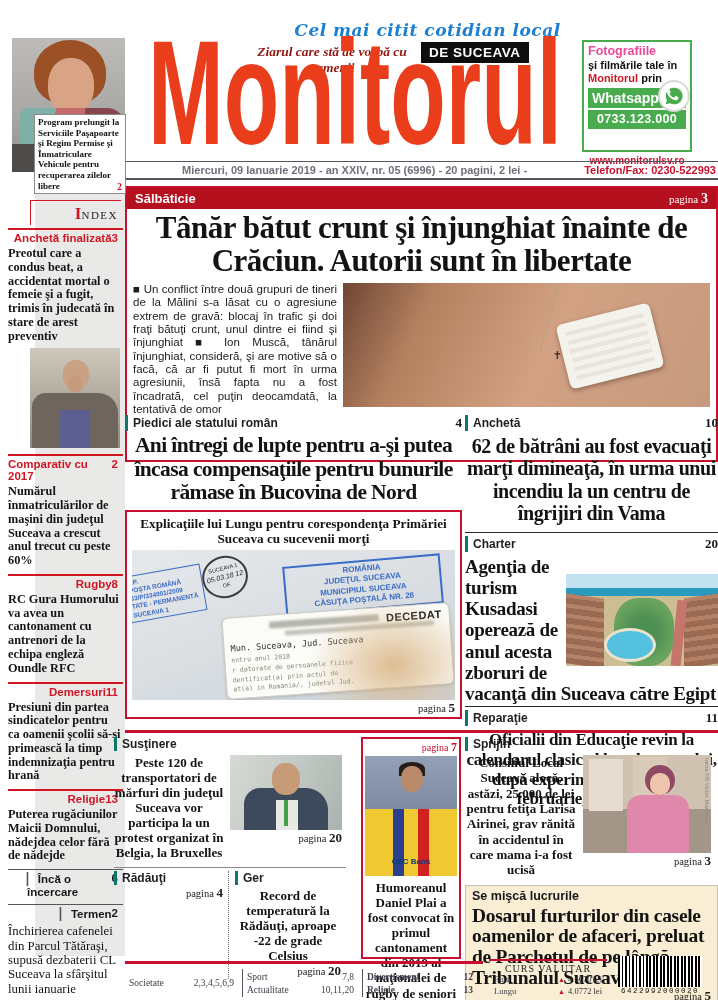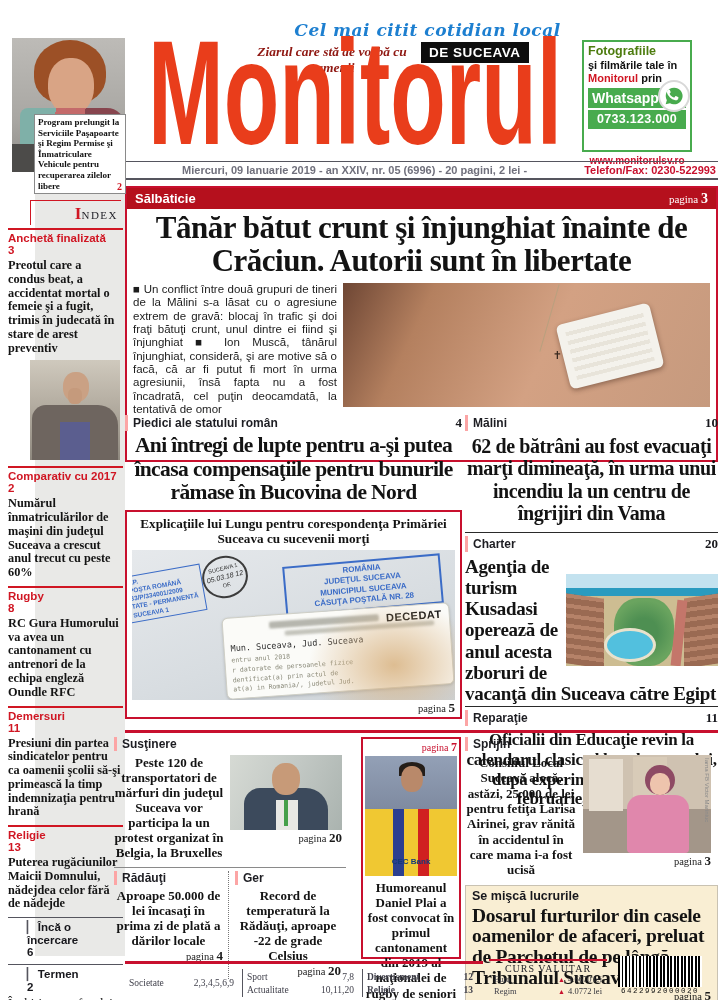--- a/index.html
+++ b/index.html
@@ -20,21 +20,21 @@
 
   .tagline-script { position:absolute; left:255px; top:20px; width:345px; text-align:center;
     font:italic bold 17px "DejaVu Serif",serif; color:#1d7fd0; letter-spacing:.5px; }
   .tagline-sub { position:absolute; left:242px; top:44px; width:180px; text-align:center;
     font:italic bold 13.5px "Liberation Serif",serif; color:#8f1812; }
   .badge { position:absolute; left:421px; top:42px; background:#0d0d0d; color:#fff;
     font:bold 13.5px "Liberation Sans",sans-serif; padding:3px 8px; letter-spacing:.5px; }
   .logo-svg { position:absolute; left:146px; top:26px; }
   .wa-box { position:absolute; left:582px; top:40px; width:110px; height:112px; border:2px solid #48ab4e;
     background:#fff; padding:3px 4px; }
-  .wa-l1 { font:bold 12.5px/1.1 "Liberation Sans",sans-serif; color:#4d7c0f; }
+  .wa-l1 { font:bold 12.5px/1.1 "Liberation Sans",sans-serif; color:#ec4899; }
   .wa-l2 { font:bold 11px/1.2 "Liberation Sans",sans-serif; color:#111; }
   .wa-l3 { font:bold 11px/1.2 "Liberation Sans",sans-serif; color:#111; }
   .wa-l3 .brand { color:#d01623; }
   .wa-band { position:relative; background:#48ab4e; color:#fff; font:bold 14px/1 "Liberation Sans",sans-serif;
     padding:3px 4px; margin-top:3px; }
   .wa-band2 { background:#48ab4e; color:#fff; font:bold 12.5px/1 "Liberation Sans",sans-serif;
     padding:3px 2px; margin-top:2px; text-align:center; letter-spacing:.3px; }
   .wa-icon { position:absolute; right:-4px; top:-8px; width:32px; height:32px; background:#fff; border-radius:50%;
     border:2px solid #d8d8d8; display:flex; align-items:center; justify-content:center; }
   .website { position:absolute; left:582px; top:155px; width:110px; text-align:center;
@@ -49,35 +49,35 @@
   .sb-strip { position:absolute; left:35px; top:0; width:90px; height:770px; background:#e9e9e7; }
   .sb-content { position:relative; padding:0 2px 0 8px; }
   .index-head { position:relative; height:42px; }
   .index-head::before { content:""; position:absolute; left:22px; right:2px; top:14px; height:24px;
     border-top:1.5px solid #d01623; border-left:1.5px solid #d01623; }
   .index-lbl { position:absolute; right:5px; top:18px; font-family:Liberation Serif, serif; color:#23232a; }
   .index-lbl .ini { color:#d01623; font-weight:bold; font-size:17px; }
   .index-lbl .rest { font-size:11px; letter-spacing:1.5px; }
   .sb-item { border-top:2px solid #d01623; padding:2px 2px 6px 0; }
   .sb-item.blk { border-top:1.5px solid #55555e; }
-  .sb-k { display:flex; justify-content:flex-end; font:bold 11.5px "Liberation Sans",sans-serif; color:#d01623; padding-right:3px;flex-direction:column; }
+  .sb-k { display:flex; justify-content:flex-end; font:bold 11.5px "Liberation Sans",sans-serif; color:#d01623; padding-right:3px; }
   .sb-item.blk .sb-k { color:#17171c;padding-left:19px; }
   .sb-item.blk .sb-k .k::before { content:"▏"; color:#55555e; margin-right:2px; }
   .sb-text { font:bold 12.3px/1.12 "Liberation Serif",serif; color:#141414; margin-top:3px; }
   .sb-item.blk .sb-text { font-weight:normal; font-size:12.8px; }
   .sb-photo1 { margin:5px 0 0 22px; width:90px; height:100px; position:relative; overflow:hidden;
     background:linear-gradient(180deg,#cfc9bd 0%,#b7b0a4 40%,#8f897f 100%); }
   .m-jacket { position:absolute; left:2px; bottom:0; width:86px; height:55px; background:#6e655f; border-radius:14px 20px 0 0; }
   .m-shirt { position:absolute; left:30px; bottom:0; width:30px; height:38px; background:#5b5e8f; }
   .m-face { position:absolute; left:33px; top:12px; width:26px; height:30px; background:#caa184; border-radius:46%; }
   .m-hand { position:absolute; left:38px; top:28px; width:14px; height:16px; background:#c59a7c; border-radius:40%; }
 
   
   .krow { display:flex; justify-content:space-between; align-items:baseline;
-    font:bold 12px "Liberation Sans",sans-serif; color:#1d1d22; border-left:3px solid #fca5a5; padding-left:5px; }
+    font:bold 12px "Liberation Sans",sans-serif; color:#1d1d22; border-left:3px solid #0f766e; padding-left:5px; }
   .krow .pg { font:bold 13px "Liberation Serif",serif; color:#17171c; }
   .paglabel { font-family:"Liberation Serif",serif; font-size:10.5px; color:#1b1b1b; text-align:right; }
   .paglabel b { font-size:13px; }
   .serifH { font-family:"Liberation Serif",serif; font-weight:bold; color:#131313; }
 
   
   .lead-box { position:absolute; left:125px; top:186px; width:593px; height:276px; border:2px solid #c8102e; }
   .kicker-bar { height:21px; background:#b5101d; color:#fff; display:flex; justify-content:space-between;
     align-items:center; padding:0 8px; }
   .kicker-bar .k { font:bold 13px "Liberation Sans",sans-serif; }
@@ -379,21 +379,21 @@
           </div>
         </div>
         <div class="tan"></div>
       </div>
       <div class="paglabel"><span>pagina</span> <b>5</b></div>
     </div>
   </section>
 
   <section class="right-col">
     <div class="krow">
-      <span>Mălini</span>
+      <span>Anchetă</span>
       <span class="pg">10</span>
     </div>
     <h2 class="fl-headline serifH">62 de bătrâni au fost evacuaţi marţi dimineaţă, în urma unui incendiu la un centru de îngrijiri din Vama</h2>
     <hr class="sec-hr">
     <div class="krow">
       <span>Charter</span>
       <span class="pg">20</span>
     </div>
     <div class="charter-wrap">
       <div class="charter-photo">
@@ -429,21 +429,20 @@
           <div class="su-face"></div>
         </div>
         <div class="paglabel"><span>pagina</span> <b>20</b></div>
       </div>
     </div>
     <div class="mini-row">
       <div class="mini1">
         <div class="krow">
             <span>Rădăuţi</span>
           </div>
-        <div class="mini-headline serifH">Aproape 50.000 de lei încasaţi în prima zi de plată a dărilor locale</div>
         <div class="paglabel"><span>pagina</span> <b>4</b></div>
       </div>
       <div class="mini2">
         <div class="krow">
             <span>Ger</span>
           </div>
         <div class="mini-headline serifH">Record de temperatură la Rădăuţi, aproape -22 de grade Celsius</div>
         <div class="paglabel"><span>pagina</span> <b>20</b></div>
       </div>
     </div>
@@ -514,21 +513,21 @@
     </div>
   </div>
 
   <div class="curs-box">
     <div class="curs-title">CURS VALUTAR</div>
     <div class="curs-row">
       <span>Euro</span>
       <span><span class="up">▲</span><span class="val">4.6670 lei</span></span>
     </div>
     <div class="curs-row">
-      <span>Regim</span>
+      <span>Lungu</span>
       <span><span class="up">▲</span><span class="val">4.0772 lei</span></span>
     </div>
   </div>
 
   <div class="barcode">
     <div class="bars"></div>
     <div class="bc-num">6422992000020</div>
   </div>
 
 </div>

